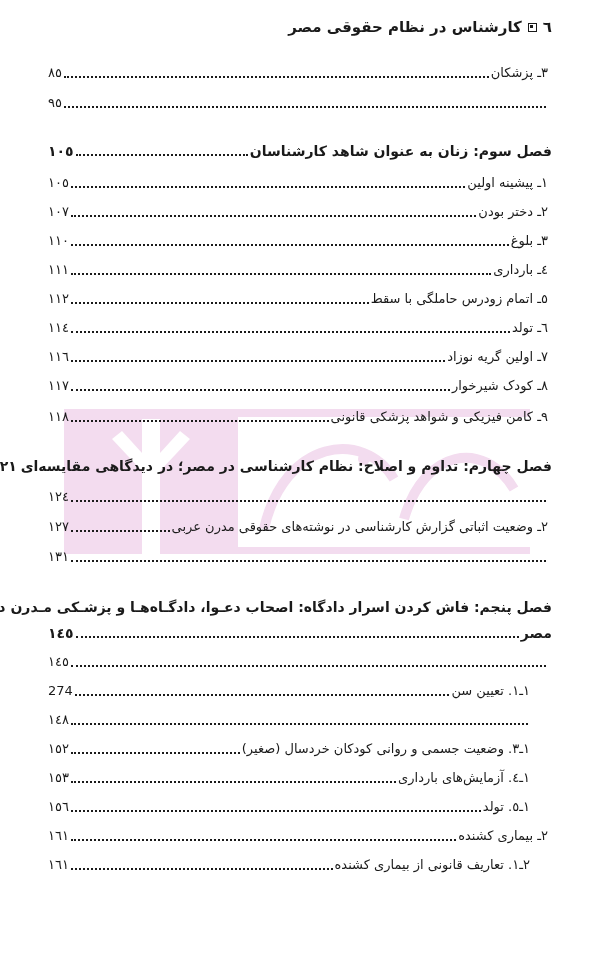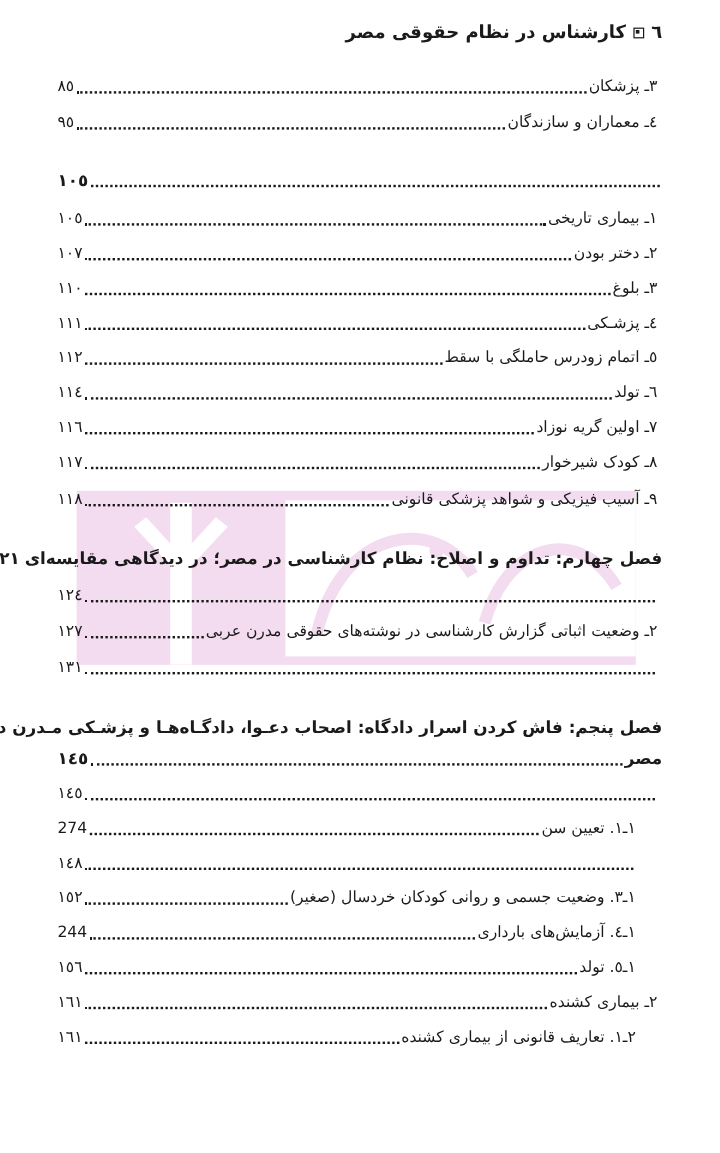--- a/index.html
+++ b/index.html
@@ -69,45 +69,45 @@
     <span>کارشناس در نظام حقوقی مصر</span>
   </div>
 
   <div class="toc" id="toc">
       <div class="row level1" style="top: 62px;">
         <span class="title">٣ـ پزشکان</span>
         <span class="leader"></span>
         <span class="page-num">٨٥</span>
       </div>
       <div class="row level1" style="top: 92px;">
-        <span class="title">٤ـ معماران و سازندگان</span>
         <span class="leader"></span>
         <span class="page-num">٩٥</span>
       </div>
       <div class="row chapter" style="top: 140px;">
+        <span class="title">فصل سوم: زنان به عنوان شاهد کارشناسان</span>
         <span class="leader"></span>
         <span class="page-num">١٠٥</span>
       </div>
       <div class="row level1" style="top: 172px;">
-        <span class="title">١ـ بیماری تاریخی</span>
+        <span class="title">١ـ پیشینه اولین</span>
         <span class="leader"></span>
         <span class="page-num">١٠٥</span>
       </div>
       <div class="row level1" style="top: 201px;">
         <span class="title">٢ـ دختر بودن</span>
         <span class="leader"></span>
         <span class="page-num">١٠٧</span>
       </div>
       <div class="row level1" style="top: 230px;">
         <span class="title">٣ـ بلوغ</span>
         <span class="leader"></span>
         <span class="page-num">١١٠</span>
       </div>
       <div class="row level1" style="top: 259px;">
-        <span class="title">٤ـ پزشـکی</span>
+        <span class="title">٤ـ بارداری</span>
         <span class="leader"></span>
         <span class="page-num">١١١</span>
       </div>
       <div class="row level1" style="top: 288px;">
         <span class="title">٥ـ اتمام زودرس حاملگی با سقط</span>
         <span class="leader"></span>
         <span class="page-num">١١٢</span>
       </div>
       <div class="row level1" style="top: 317px;">
         <span class="title">٦ـ تولد</span>
@@ -118,21 +118,21 @@
         <span class="title">٧ـ اولین گریه نوزاد</span>
         <span class="leader"></span>
         <span class="page-num">١١٦</span>
       </div>
       <div class="row level1" style="top: 375px;">
         <span class="title">٨ـ کودک شیرخوار</span>
         <span class="leader"></span>
         <span class="page-num">١١٧</span>
       </div>
       <div class="row level1" style="top: 406px;">
-        <span class="title">٩ـ آسیب فیزیکی و شواهد پزشکی قانونی</span>
+        <span class="title">٩ـ کامن فیزیکی و شواهد پزشکی قانونی</span>
         <span class="leader"></span>
         <span class="page-num">١١٨</span>
       </div>
       <div class="row chapter" style="top: 455px;">
         <span class="title">فصل چهارم: تداوم و اصلاح: نظام کارشناسی در مصر؛ در دیدگاهی مقایسه‌ای</span>
         <span class="leader"></span>
         <span class="page-num">١٢١</span>
       </div>
       <div class="row level1" style="top: 486px;">
         <span class="leader"></span>
@@ -166,21 +166,21 @@
         <span class="page-num">١٤٨</span>
       </div>
       <div class="row sub" style="top: 738px;">
         <span class="title">١ـ٣. وضعیت جسمی و روانی کودکان خردسال (صغیر)</span>
         <span class="leader"></span>
         <span class="page-num">١٥٢</span>
       </div>
       <div class="row sub" style="top: 767px;">
         <span class="title">١ـ٤. آزمایش‌های بارداری</span>
         <span class="leader"></span>
-        <span class="page-num">244</span>
+        <span class="page-num">١٥٣</span>
       </div>
       <div class="row sub" style="top: 796px;">
         <span class="title">١ـ٥. تولد</span>
         <span class="leader"></span>
         <span class="page-num">١٥٦</span>
       </div>
       <div class="row level1" style="top: 825px;">
         <span class="title">٢ـ بیماری کشنده</span>
         <span class="leader"></span>
         <span class="page-num">١٦١</span>

